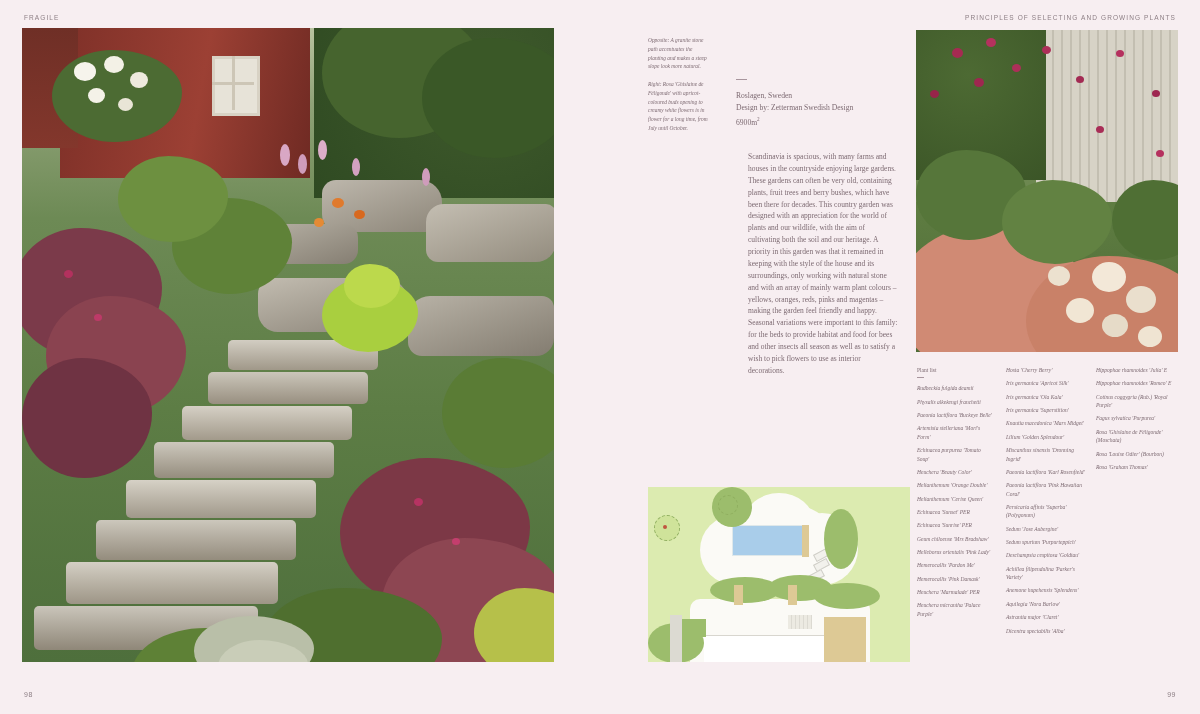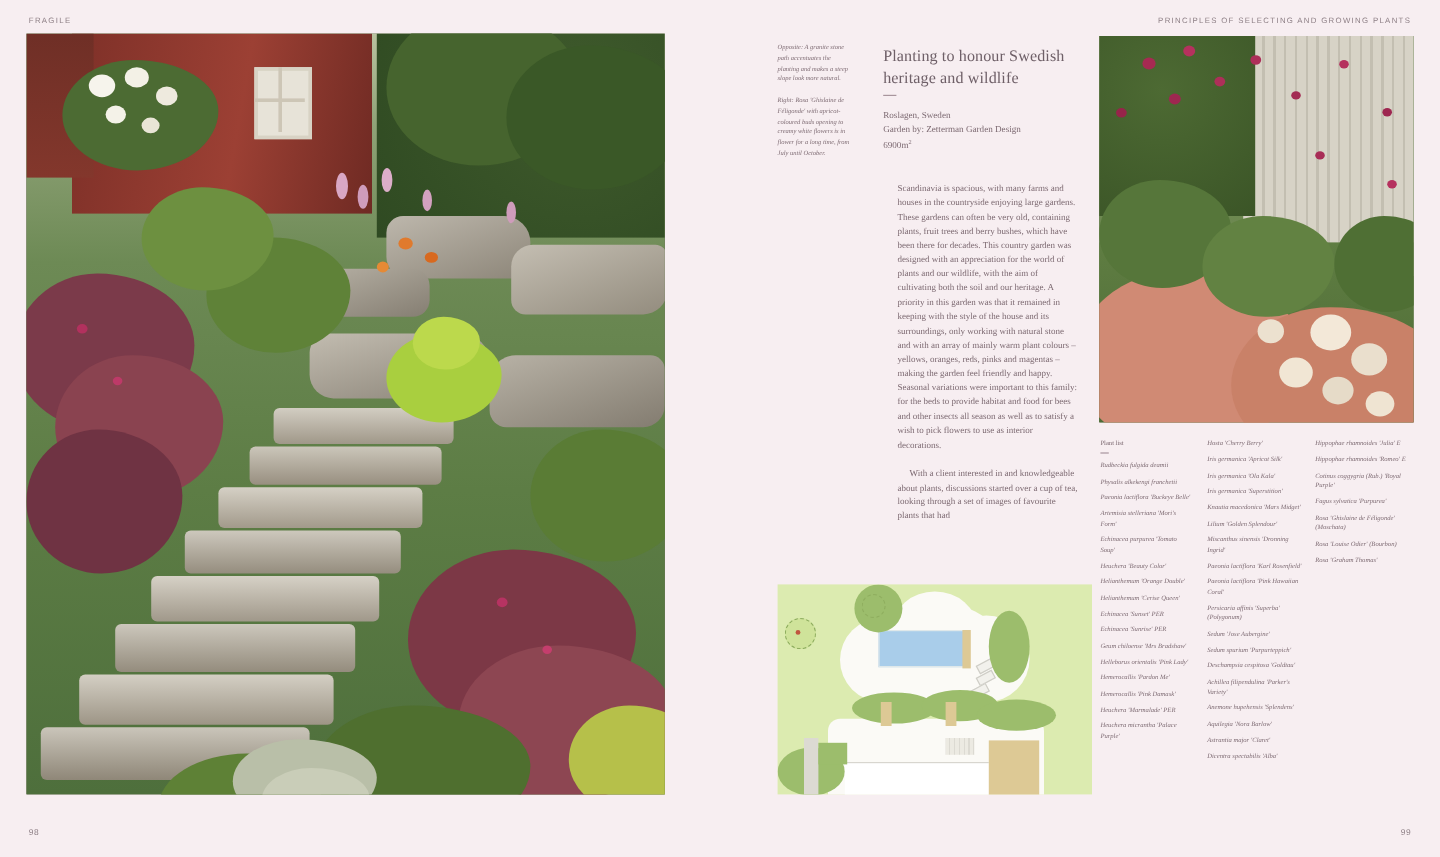--- a/index.html
+++ b/index.html
@@ -246,32 +246,30 @@
   </div>
 
   <div class="runhead right">PRINCIPLES OF SELECTING AND GROWING PLANTS</div>
   <div class="folio right">99</div>
 
   <div class="col-caption">
     <p>Opposite: A granite stone path accentuates the planting and makes a steep slope look more natural.</p>
     <p>Right: Rosa 'Ghislaine de Féligonde' with apricot-coloured buds opening to creamy white flowers is in flower for a long time, from July until October.</p>
   </div>
 
-  <h1 class="headline">Planting to honour Swedish heritage and wildlife</h1>
   <div class="rule"></div>
 
   <div class="meta">
     <div>Roslagen, Sweden</div>
-    <div>Garden by: Zetterman Garden Design</div>
+    <div>Design by: Zetterman Swedish Design</div>
     <div><span>6900m</span><sup>2</sup></div>
   </div>
 
   <div class="body-copy">
     <p>Scandinavia is spacious, with many farms and houses in the countryside enjoying large gardens. These gardens can often be very old, containing plants, fruit trees and berry bushes, which have been there for decades. This country garden was designed with an appreciation for the world of plants and our wildlife, with the aim of cultivating both the soil and our heritage. A priority in this garden was that it remained in keeping with the style of the house and its surroundings, only working with natural stone and with an array of mainly warm plant colours – yellows, oranges, reds, pinks and magentas – making the garden feel friendly and happy. Seasonal variations were important to this family: for the beds to provide habitat and food for bees and other insects all season as well as to satisfy a wish to pick flowers to use as interior decorations.</p>
-    <p>With a client interested in and knowledgeable about plants, discussions started over a cup of tea, looking through a set of images of favourite plants that had</p>
   </div>
 
   <div class="photo-side">
     <div class="ph-layer" style="inset:0;background:linear-gradient(#9aae7e,#6f8a52 40%,#5d7a45 100%);"></div>
 
     <div class="ph-layer" style="left:120px;top:0;width:142px;height:200px;background:repeating-linear-gradient(90deg,#d7d3c6 0 7px,#c3bfb1 7px 9px);"></div>
 
     <div class="ph-layer" style="left:0;top:0;width:130px;height:150px;background:radial-gradient(circle at 40% 30%,#4d6a33,#3b5527);"></div>
 
     <div class="ph-layer" style="left:0;bottom:0;width:262px;height:150px;background:linear-gradient(#5f7d42,#4d6b36);"></div>

